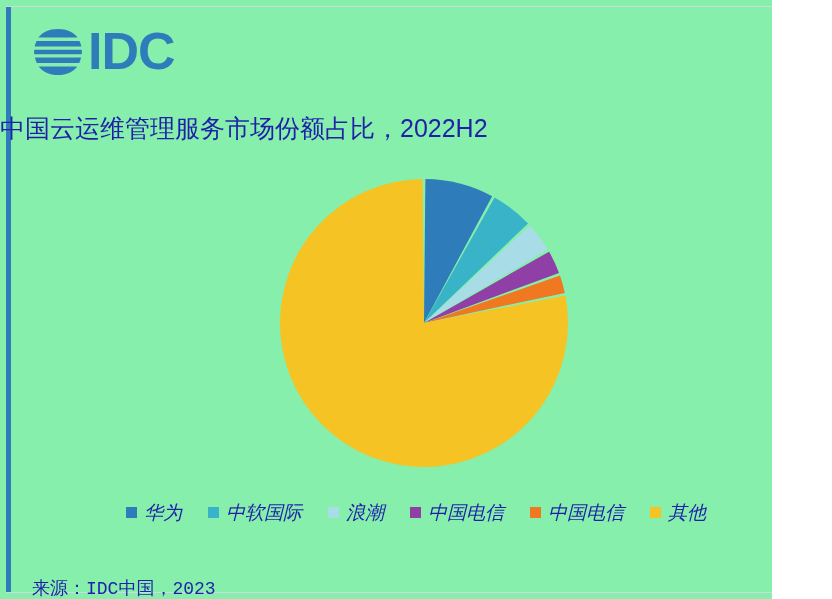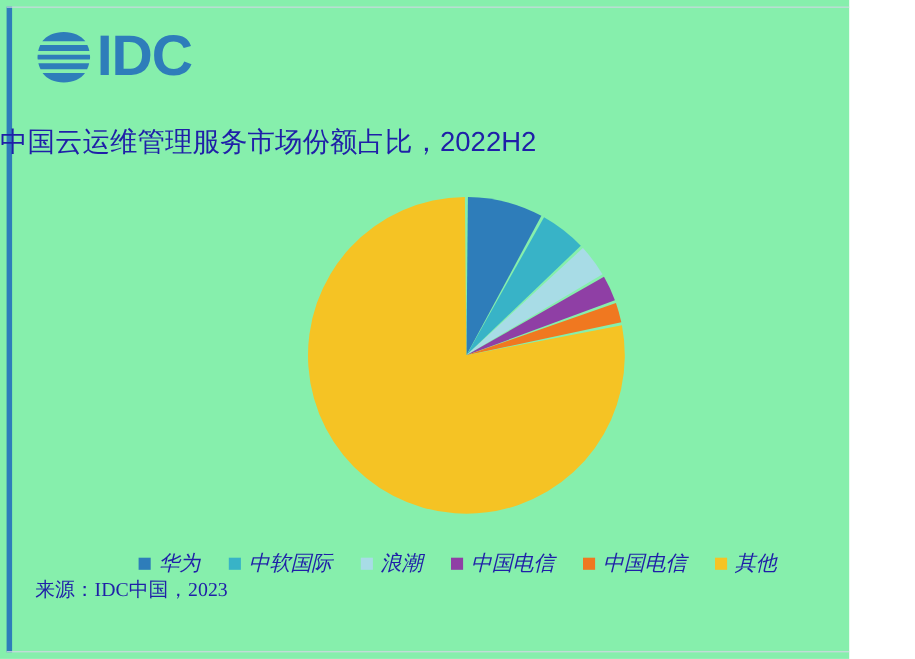--- a/index.html
+++ b/index.html
@@ -123,25 +123,25 @@
     color: #1F1FA8;
     line-height: 1;
     white-space: nowrap;
     font-family: "Liberation Sans", sans-serif;
   }
 
   
   .source {
     position: absolute;
     left: 32px;
-    top: 524px;
+    top: 576px;
     font-size: 18px;
     color: #1F1FA8;
     white-space: nowrap;
-    font-family: Liberation Serif, serif;
+    font-family: Liberation Mono, monospace;
   }
 </style>
 </head>
 <body>
 
 <div id="canvas">
 
   <div class="frame-left"></div>
   <div class="frame-top"></div>
   <div class="frame-bottom"></div>

